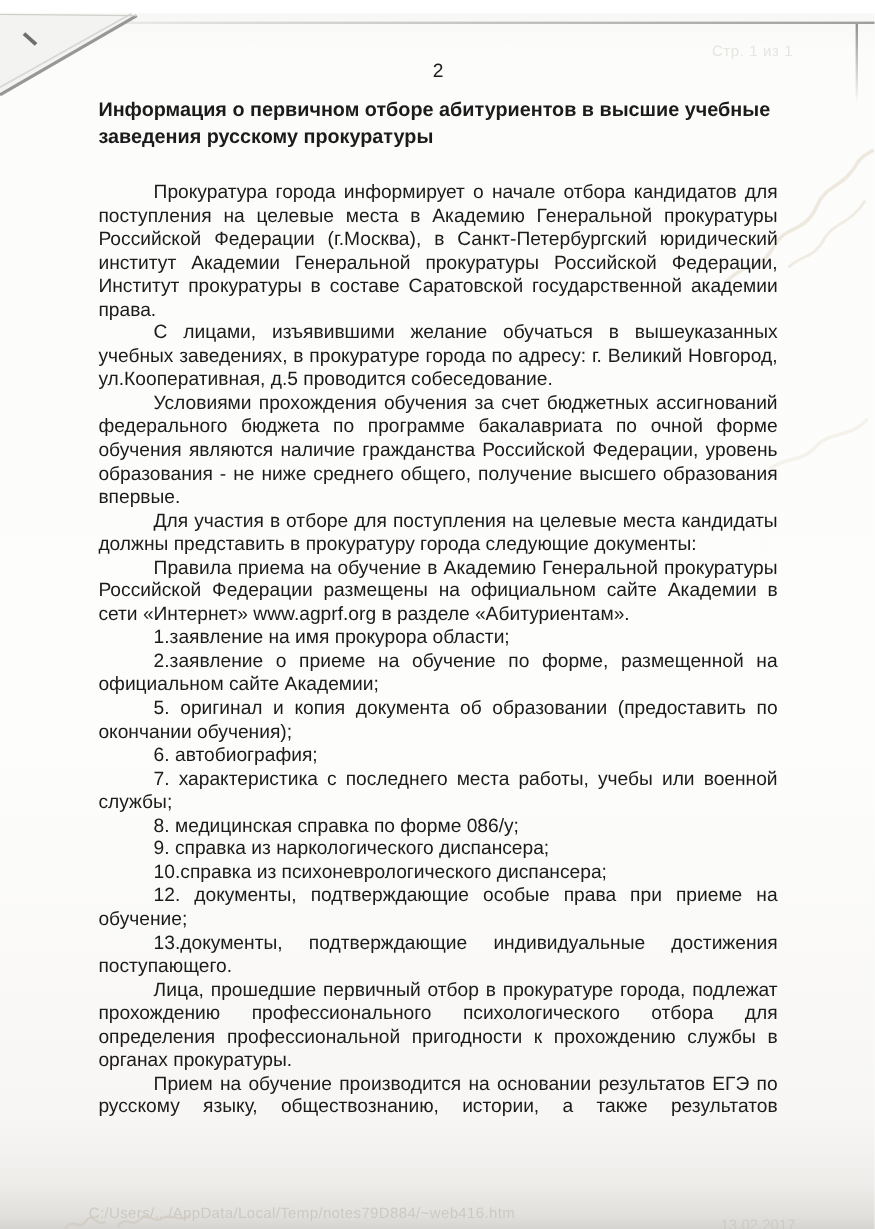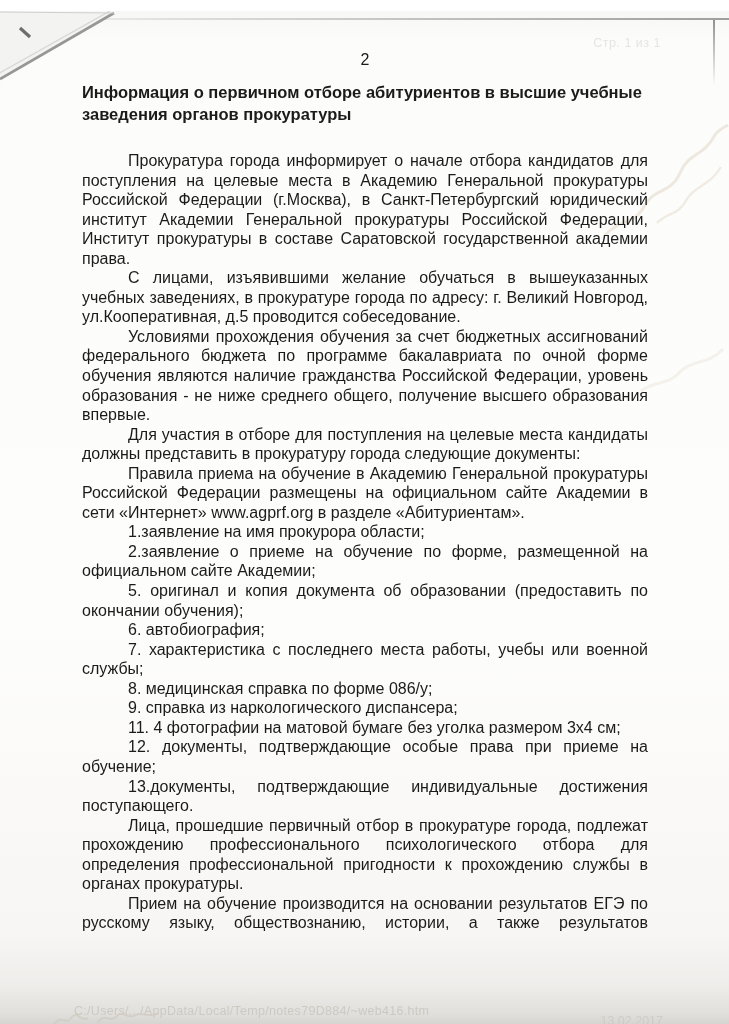--- a/index.html
+++ b/index.html
@@ -100,36 +100,36 @@
     <path d="M6,112 C26,92 34,104 46,82 C56,64 72,72 82,48 C90,30 104,34 116,12 C120,6 126,4 129,2" stroke="#ece5da" stroke-width="3" fill="none"></path>
     <path d="M58,100 C70,88 78,94 88,76 C96,62 110,64 122,44" stroke="#efe9df" stroke-width="2.4" fill="none"></path>
   </svg>
   <svg class="bleed-handwriting-2" width="90" height="60" viewBox="0 0 90 60">
     <path d="M4,50 C20,38 30,46 44,30 C56,18 72,24 86,8" stroke="#f0ebe2" stroke-width="3" fill="none"></path>
   </svg>
 
   <div class="content">
     <div class="page-number">2</div>
 
-    <h1 class="doc-title"><span>Информация о первичном  отборе абитуриентов в высшие учебные</span><br><span>заведения органов прокуратуры</span></h1>
+    <h1 class="doc-title"><span>Информация о первичном  отборе абитуриентов в высшие учебные</span><br><span>заведения русскому прокуратуры</span></h1>
 
     <div class="doc-paragraphs">
         <p>Прокуратура города информирует о начале отбора кандидатов для поступления на целевые места в Академию Генеральной прокуратуры Российской Федерации (г.Москва), в Санкт-Петербургский юридический институт Академии Генеральной прокуратуры Российской Федерации, Институт прокуратуры в составе Саратовской государственной академии права.</p>
         <p>С лицами, изъявившими желание обучаться в вышеуказанных учебных заведениях, в прокуратуре города по адресу: г. Великий Новгород, ул.Кооперативная, д.5 проводится собеседование.</p>
         <p>Условиями прохождения обучения за счет бюджетных ассигнований федерального бюджета по программе бакалавриата по очной форме обучения являются наличие гражданства Российской Федерации, уровень образования - не ниже среднего общего, получение высшего образования впервые.</p>
         <p>Для участия в отборе для поступления на целевые места кандидаты должны представить в прокуратуру города следующие документы:</p>
         <p>Правила приема на обучение в Академию Генеральной прокуратуры Российской Федерации размещены на официальном сайте Академии в сети «Интернет» www.agprf.org  в разделе «Абитуриентам».</p>
         <p>1.заявление на имя прокурора области;</p>
         <p>2.заявление о приеме на обучение по форме, размещенной на официальном сайте Академии;</p>
         <p>5. оригинал и копия документа об образовании (предоставить по окончании обучения);</p>
         <p>6. автобиография;</p>
         <p>7. характеристика с последнего места работы, учебы или военной службы;</p>
         <p>8. медицинская справка по форме 086/у;</p>
         <p>9. справка из наркологического диспансера;</p>
-        <p>11. 4 фотографии на матовой бумаге без уголка размером 3х4 см;</p>
+        <p>10.справка из психоневрологического диспансера;</p>
         <p>12. документы, подтверждающие особые права при приеме на обучение;</p>
         <p>13.документы, подтверждающие индивидуальные достижения поступающего.</p>
         <p>Лица, прошедшие первичный отбор в прокуратуре города, подлежат прохождению профессионального психологического отбора для определения профессиональной пригодности к прохождению службы в органах прокуратуры.</p>
         <p>Прием на обучение производится на основании результатов ЕГЭ по русскому языку, обществознанию, истории, а также результатов</p>
       </div>
   </div>
 
   <div class="footer-band"></div>
   <div class="footer-path">C:/Users/.../AppData/Local/Temp/notes79D884/~web416.htm</div>
   <div class="footer-date">13.02.2017</div>

